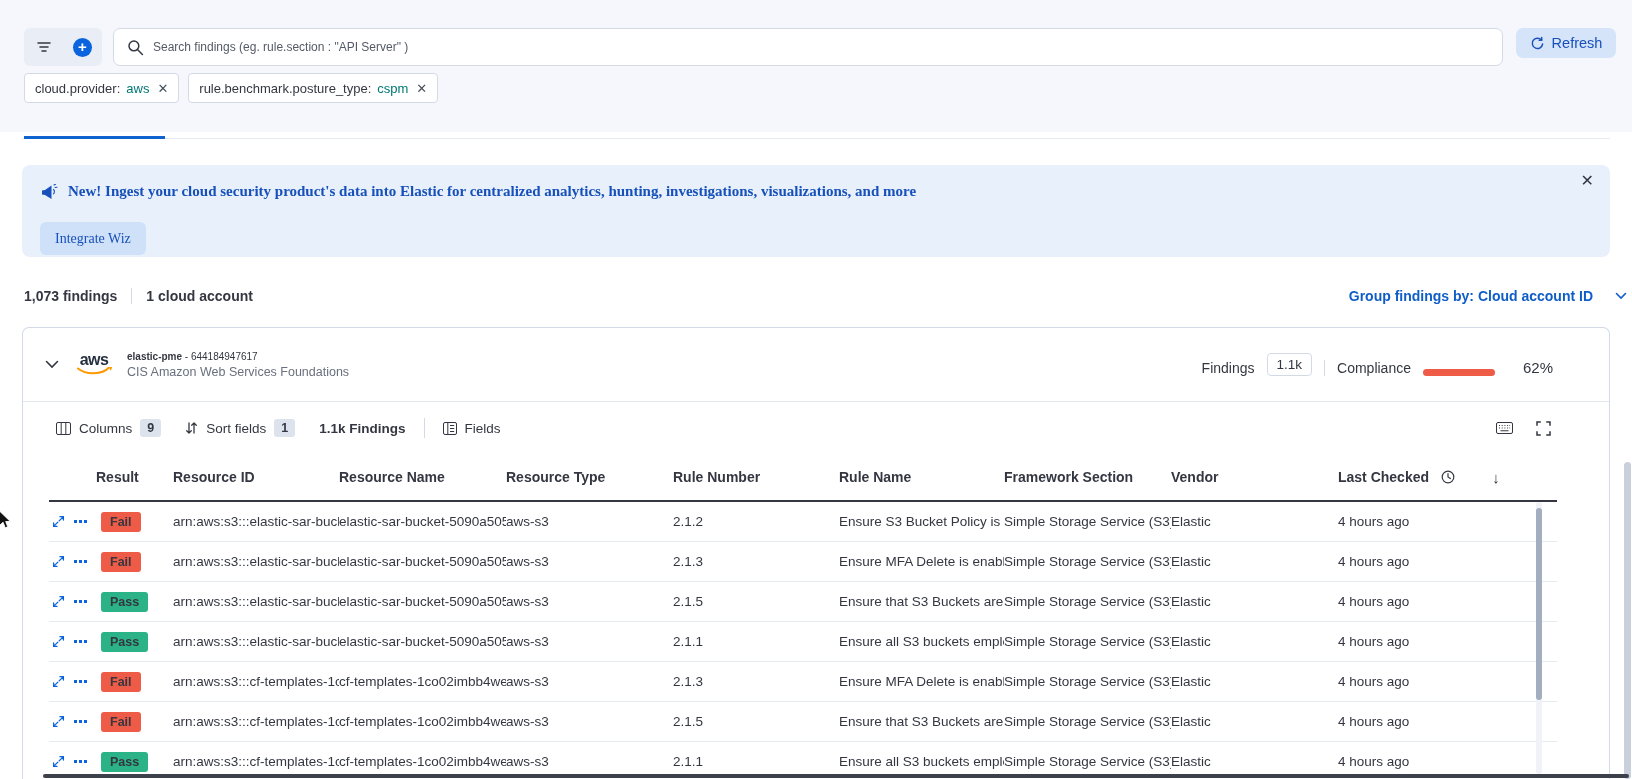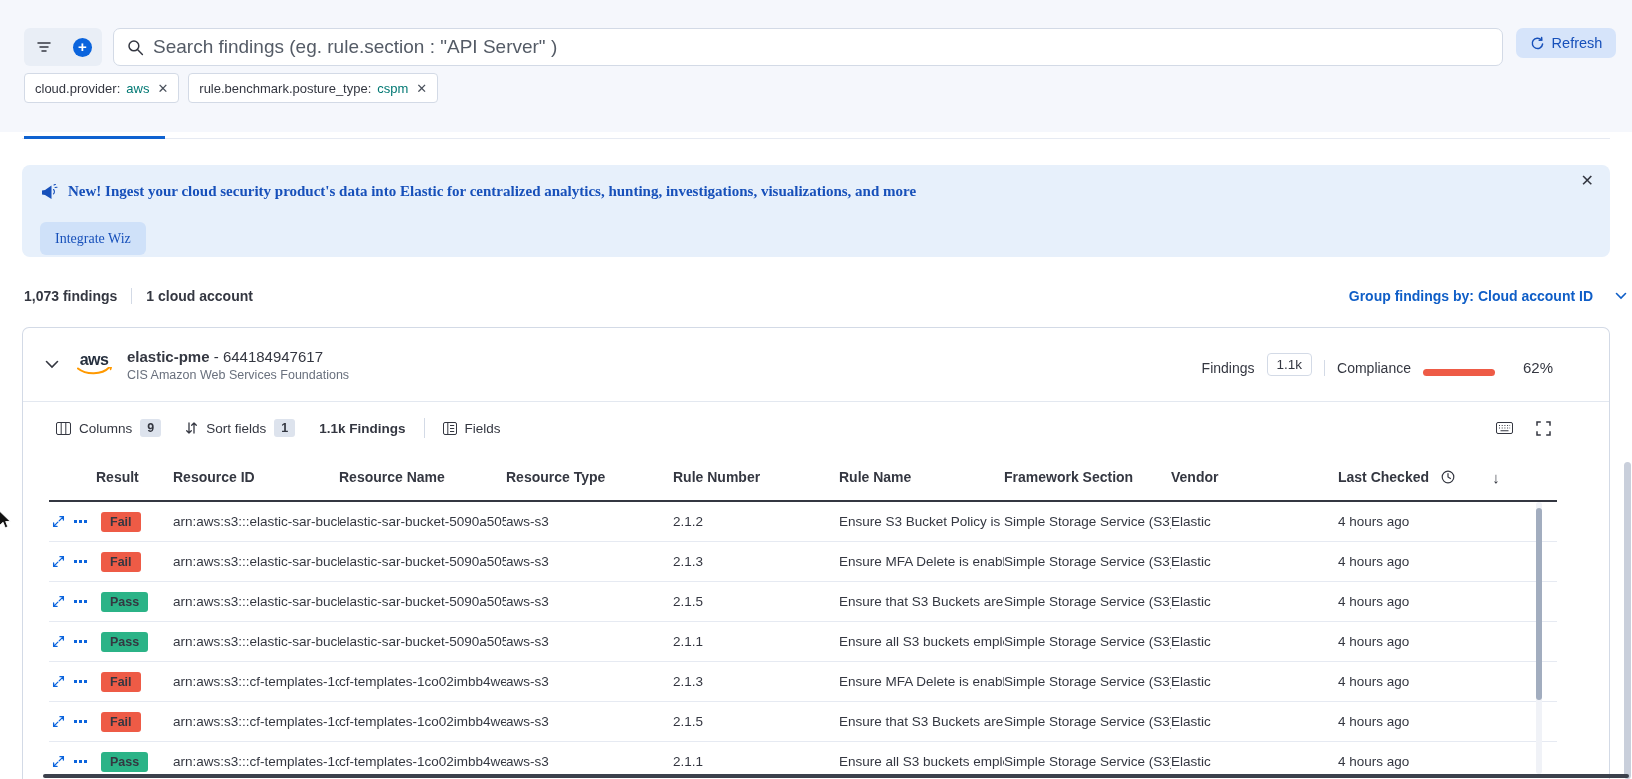--- a/index.html
+++ b/index.html
@@ -10,21 +10,21 @@
   
   .topbar{ position:absolute; left:0; top:0; width:1632px; height:132px; background:#f5f7fc;}
   .filter-group{ position:absolute; left:24px; top:28px; height:38px; display:flex; align-items:stretch;
                  background:#e9eef6; border-radius:6px; overflow:hidden;}
   .filter-group button{ width:39px; border:none; background:transparent; display:flex; align-items:center;
                         justify-content:center; cursor:pointer;}
   .plus-circle{ width:19px; height:19px; border-radius:50%; background:#0b64dd; color:#fff; font-size:15px;
                 line-height:18px; text-align:center; font-weight:700;}
   .search-box{ position:absolute; left:113px; top:28px; width:1390px; height:38px; background:#fff;
                border:1px solid #d3dae6; border-radius:7px; display:flex; align-items:center; padding:0 13px; gap:9px;}
-  .search-box input{ flex:1; border:none; outline:none; font-size:19px; color:#ec4899; background:transparent;
+  .search-box input{ flex:1; border:none; outline:none; font-size:12px; color:#ec4899; background:transparent;
                      font-family:inherit;}
   .search-box input::placeholder{ color:#545b66; opacity:1;}
   .refresh-btn{ position:absolute; left:1516px; top:28px; width:100px; height:30px; background:#d6e4fa;
                 border:none; border-radius:7px; color:#1750ba; font-size:14.5px; font-weight:500;
                 display:flex; align-items:center; justify-content:center; gap:7px; cursor:pointer; font-family:inherit;}
   .chips{ position:absolute; left:24px; top:73px; display:flex; gap:9px;}
   .chip{ height:30px; background:#fff; border:1px solid #d3dae6; border-radius:4px; display:flex;
          align-items:center; padding:0 10px; font-size:13px; gap:6px; cursor:pointer;}
   .chip .val{ color:#007873; font-weight:500;}
   .chip .x{ color:#4a515c; font-size:13px; margin-left:2px;}
@@ -49,21 +49,21 @@
             color:#0f5ec7; font-size:14px; font-weight:600; cursor:pointer;}
 
   
   .card{ position:absolute; left:22px; top:327px; width:1588px; height:452px; background:#fff;
          border:1px solid #d3dae6; border-bottom:none; border-radius:7px 7px 0 0; overflow:hidden;}
   .acct-header{ height:74px; border-bottom:1px solid #e3e8f0; display:flex; align-items:center;
                 padding:0 56px 0 22px;}
   .awslogo{ margin-left:16px; display:flex; flex-direction:column; align-items:center; width:38px;}
   .awslogo span{ font-weight:700; font-size:16px; letter-spacing:-0.5px; color:#252f3e; line-height:14px;}
   .acct-names{ margin-left:14px;}
-  .acct-title{ font-size:15px;}
+  .acct-title{ font-size:10px;}
   .acct-title b{ font-weight:700;}
   .acct-sub{ font-size:12.5px; color:#69707d; margin-top:3px;}
   .acct-right{ margin-left:auto; display:flex; align-items:flex-end; gap:12px; font-size:14px;}
   .count-badge{ border:1px solid #d3dae6; border-radius:4px; padding:3px 9px; font-size:13.5px; font-weight:500;}
   .compliance-bar{ width:72px; height:7px; border-radius:4px; background:#ee5b46; overflow:hidden;}
   .compliance-fill{ height:100%; background:#2bb387;}
   .compliance-pct{ font-size:15px; font-weight:400;margin-left:16px;}
 
   
   .grid-toolbar{ height:52px; display:flex; align-items:center; padding:0 58px 0 33px; font-size:13.5px;}

